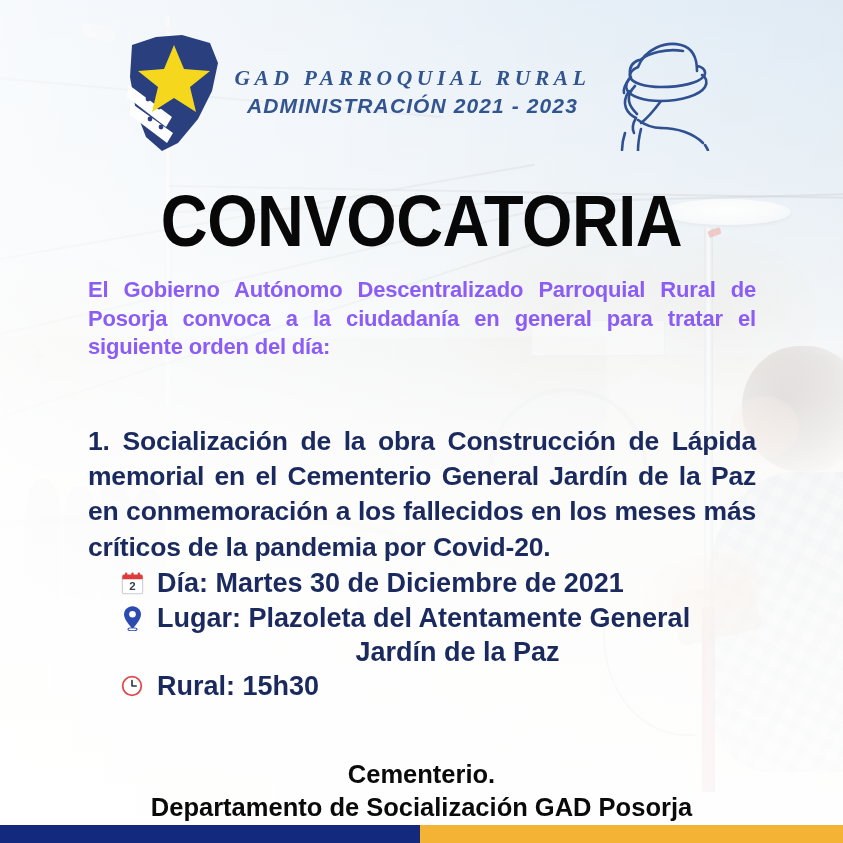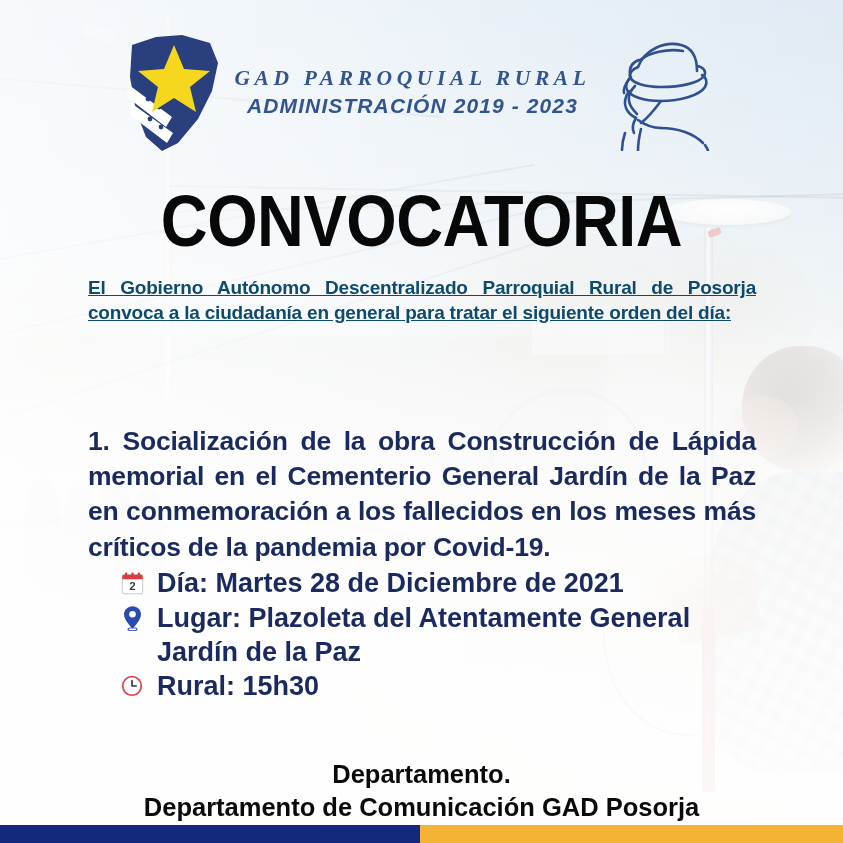--- a/index.html
+++ b/index.html
@@ -257,26 +257,25 @@
   }
 
   
   .intro {
     position: absolute;
     left: 88px;
     width: 668px;
     top: 276px;
     text-align: justify;
     text-align-last: left;
-    font-size: 19px;
+    font-size: 22px;
     font-weight: bold;
     line-height: 1.30;
-    color: #0c4a6e;
+    color: #8b5cf6;
     letter-spacing: -0.2px;
-    text-decoration: underline;
   }
 
   
   .item {
     position: absolute;
     left: 88px;
     width: 668px;
     top: 424px;
     text-align: justify;
     text-align-last: left;
@@ -307,20 +306,21 @@
     width: 28px;
     height: 34px;
     flex: none;
     display: flex;
     align-items: center;
     justify-content: center;
   }
   .detail-text { padding-top: 1px; }
   .detail-cont {
     padding-left: 39px;
+    text-align: center;
   }
 
   
   .footer {
     position: absolute;
     left: 0; right: 0;
     top: 758px;
     text-align: center;
     color: #0a0a0a;
     font-size: 25.5px;
@@ -398,21 +398,21 @@
         <path d="M5 70 L47 100 L41 110 L4 82 Z" fill="#ffffff"></path>
         <circle cx="22" cy="66" r="2.4" fill="#2a3f7e"></circle>
         <circle cx="33" cy="74" r="2.4" fill="#2a3f7e"></circle>
         <circle cx="24" cy="86" r="2.4" fill="#2a3f7e"></circle>
         <circle cx="35" cy="94" r="2.4" fill="#2a3f7e"></circle>
         <polygon points="48,12 58,36 84,38 64,54 70,79 48,65 26,79 32,54 12,38 38,36" fill="#f5d71e"></polygon>
       </svg>
 
       <div class="logo-words">
         <div class="logo-line1">GAD PARROQUIAL RURAL</div>
-        <div class="logo-line3">ADMINISTRACIÓN 2019 - 2023</div>
+        <div class="logo-line3">ADMINISTRACIÓN 2021 - 2023</div>
       </div>
 
       <svg class="logo-man" viewBox="0 0 112 118">
         <g fill="none" stroke="#2f5091" stroke-width="2.6" stroke-linecap="round" stroke-linejoin="round">
           <path d="M33 34 C40 16 60 8 76 12 C88 15 92 26 92 38"></path>
           <path d="M33 34 C28 36 24 40 25 44 C27 50 40 54 56 54 C76 54 94 50 99 43 C102 38 98 34 92 33"></path>
           <path d="M35 27 C44 20 62 15 78 18"></path>
           <path d="M25 42 C24 34 28 29 34 27"></path>
           <path d="M26 44 C22 47 20 53 22 57 C25 63 38 68 56 68 C76 68 95 62 100 54 C103 49 101 44 97 42"></path>
           <path d="M25 45 C21 50 18 56 19 60"></path>
@@ -426,36 +426,36 @@
           <path d="M36 96 C34 104 33 112 33 118"></path>
           <path d="M100 112 C102 115 103 117 103 118"></path>
         </g>
       </svg>
     </div>
 
     <div class="title">CONVOCATORIA</div>
 
     <div class="intro">El Gobierno Autónomo Descentralizado Parroquial Rural de Posorja convoca a la ciudadanía en general para tratar el siguiente orden del día:</div>
 
-    <div class="item">1. Socialización de la obra Construcción de Lápida memorial en el Cementerio General Jardín de la Paz en conmemoración a los fallecidos en los meses más críticos de la pandemia por Covid-19.</div>
+    <div class="item">1. Socialización de la obra Construcción de Lápida memorial en el Cementerio General Jardín de la Paz en conmemoración a los fallecidos en los meses más críticos de la pandemia por Covid-20.</div>
 
     <div class="details">
 
       <div class="detail-row">
         <span class="detail-icon">
           <svg viewBox="0 0 26 26" width="23" height="23">
             <rect x="1.5" y="3" width="23" height="21.5" rx="2" fill="#ffffff" stroke="#c8ccd2" stroke-width="1.2"></rect>
             <path d="M1.5 5 a2 2 0 0 1 2-2 h19 a2 2 0 0 1 2 2 v3.2 h-23 Z" fill="#e23b3b"></path>
             <rect x="4.5" y="0.6" width="2.6" height="4.6" rx="1.2" fill="#e23b3b"></rect>
             <rect x="11.7" y="0.6" width="2.6" height="4.6" rx="1.2" fill="#e23b3b"></rect>
             <rect x="18.9" y="0.6" width="2.6" height="4.6" rx="1.2" fill="#e23b3b"></rect>
             <text x="13" y="20.3" font-family="Liberation Sans, sans-serif" font-size="13" font-weight="bold" text-anchor="middle" fill="#3a3f48">2</text>
           </svg>
         </span>
-        <span class="detail-text">Día: Martes 28 de Diciembre de 2021</span>
+        <span class="detail-text">Día: Martes 30 de Diciembre de 2021</span>
       </div>
 
       <div class="detail-row">
         <span class="detail-icon">
           <svg viewBox="0 0 26 32" width="21" height="26">
             <path d="M13 1.5 C7 1.5 2.5 6 2.5 11.6 C2.5 19 13 29 13 29 C13 29 23.5 19 23.5 11.6 C23.5 6 19 1.5 13 1.5 Z" fill="#2b4bb0"></path>
             <circle cx="13" cy="11.4" r="4.1" fill="#ffffff"></circle>
             <ellipse cx="13" cy="30" rx="5.6" ry="1.9" fill="none" stroke="#2b4bb0" stroke-width="1.4"></ellipse>
           </svg>
         </span>
@@ -468,22 +468,22 @@
           <svg viewBox="0 0 26 26" width="22" height="22">
             <circle cx="13" cy="13" r="11" fill="#ffffff" stroke="#e0484a" stroke-width="2.1"></circle>
             <path d="M13 6.6 V13 H18" fill="none" stroke="#2d3542" stroke-width="1.9" stroke-linecap="round" stroke-linejoin="round"></path>
           </svg>
         </span>
         <span class="detail-text">Rural: 15h30</span>
       </div>
     </div>
 
     <div class="footer">
-      <div>Departamento.</div>
-      <div>Departamento de Comunicación GAD Posorja</div>
+      <div>Cementerio.</div>
+      <div>Departamento de Socialización GAD Posorja</div>
     </div>
 
     <div class="bottom-bar">
       <div class="bar-navy" style="background: rgb(18, 41, 126);"></div>
       <div class="bar-gold" style="background: rgb(245, 179, 53);"></div>
     </div>
 
   </div>
 </div>
 

